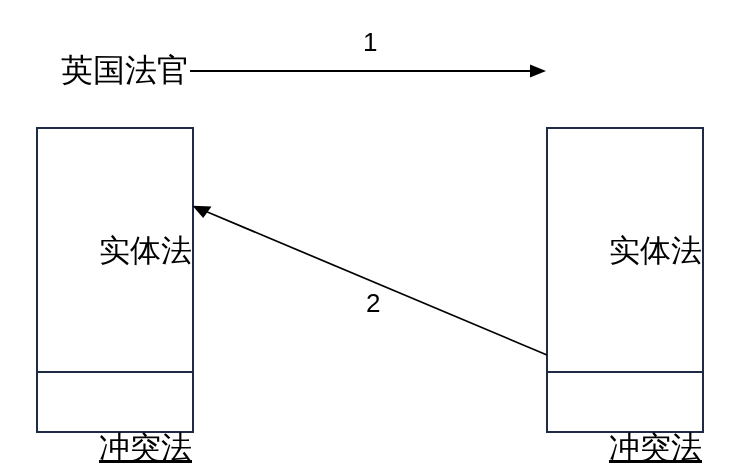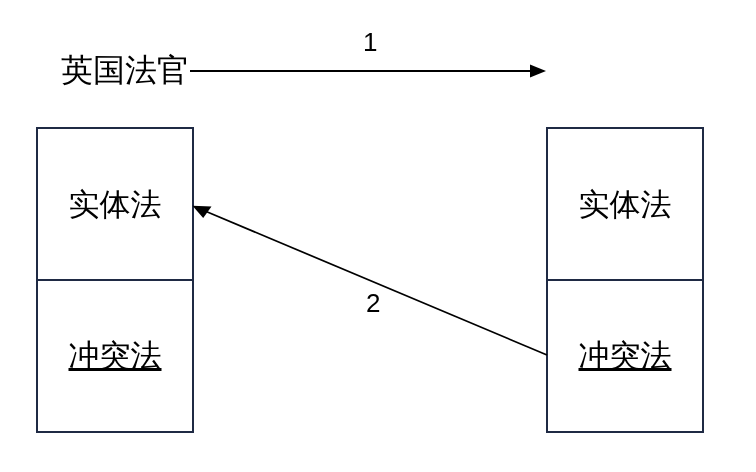--- a/index.html
+++ b/index.html
@@ -59,22 +59,23 @@
     display: flex;
     flex-direction: column;
   }
   #box-domestic { left: 36px; top: 127px; width: 158px; height: 306px; }
   #box-foreign  { left: 546px; top: 127px; width: 158px; height: 306px; }
 
   .stack-cell {
     box-sizing: border-box;
     display: flex;
     align-items: center;
-    justify-content: center;
+    justify-content: flex-end;
     flex: 0 0 auto;
+    margin-top: 46px;
   }
   .stack-cell.upper { height: 150px; }
   .stack-cell.lower { height: 151px; border-top: 2.5px solid #1F2A44; text-decoration: underline; }
 
   .cell-label {
     font-size: 31px;
     line-height: 1;
     color: #000000;
     white-space: nowrap;
   }

